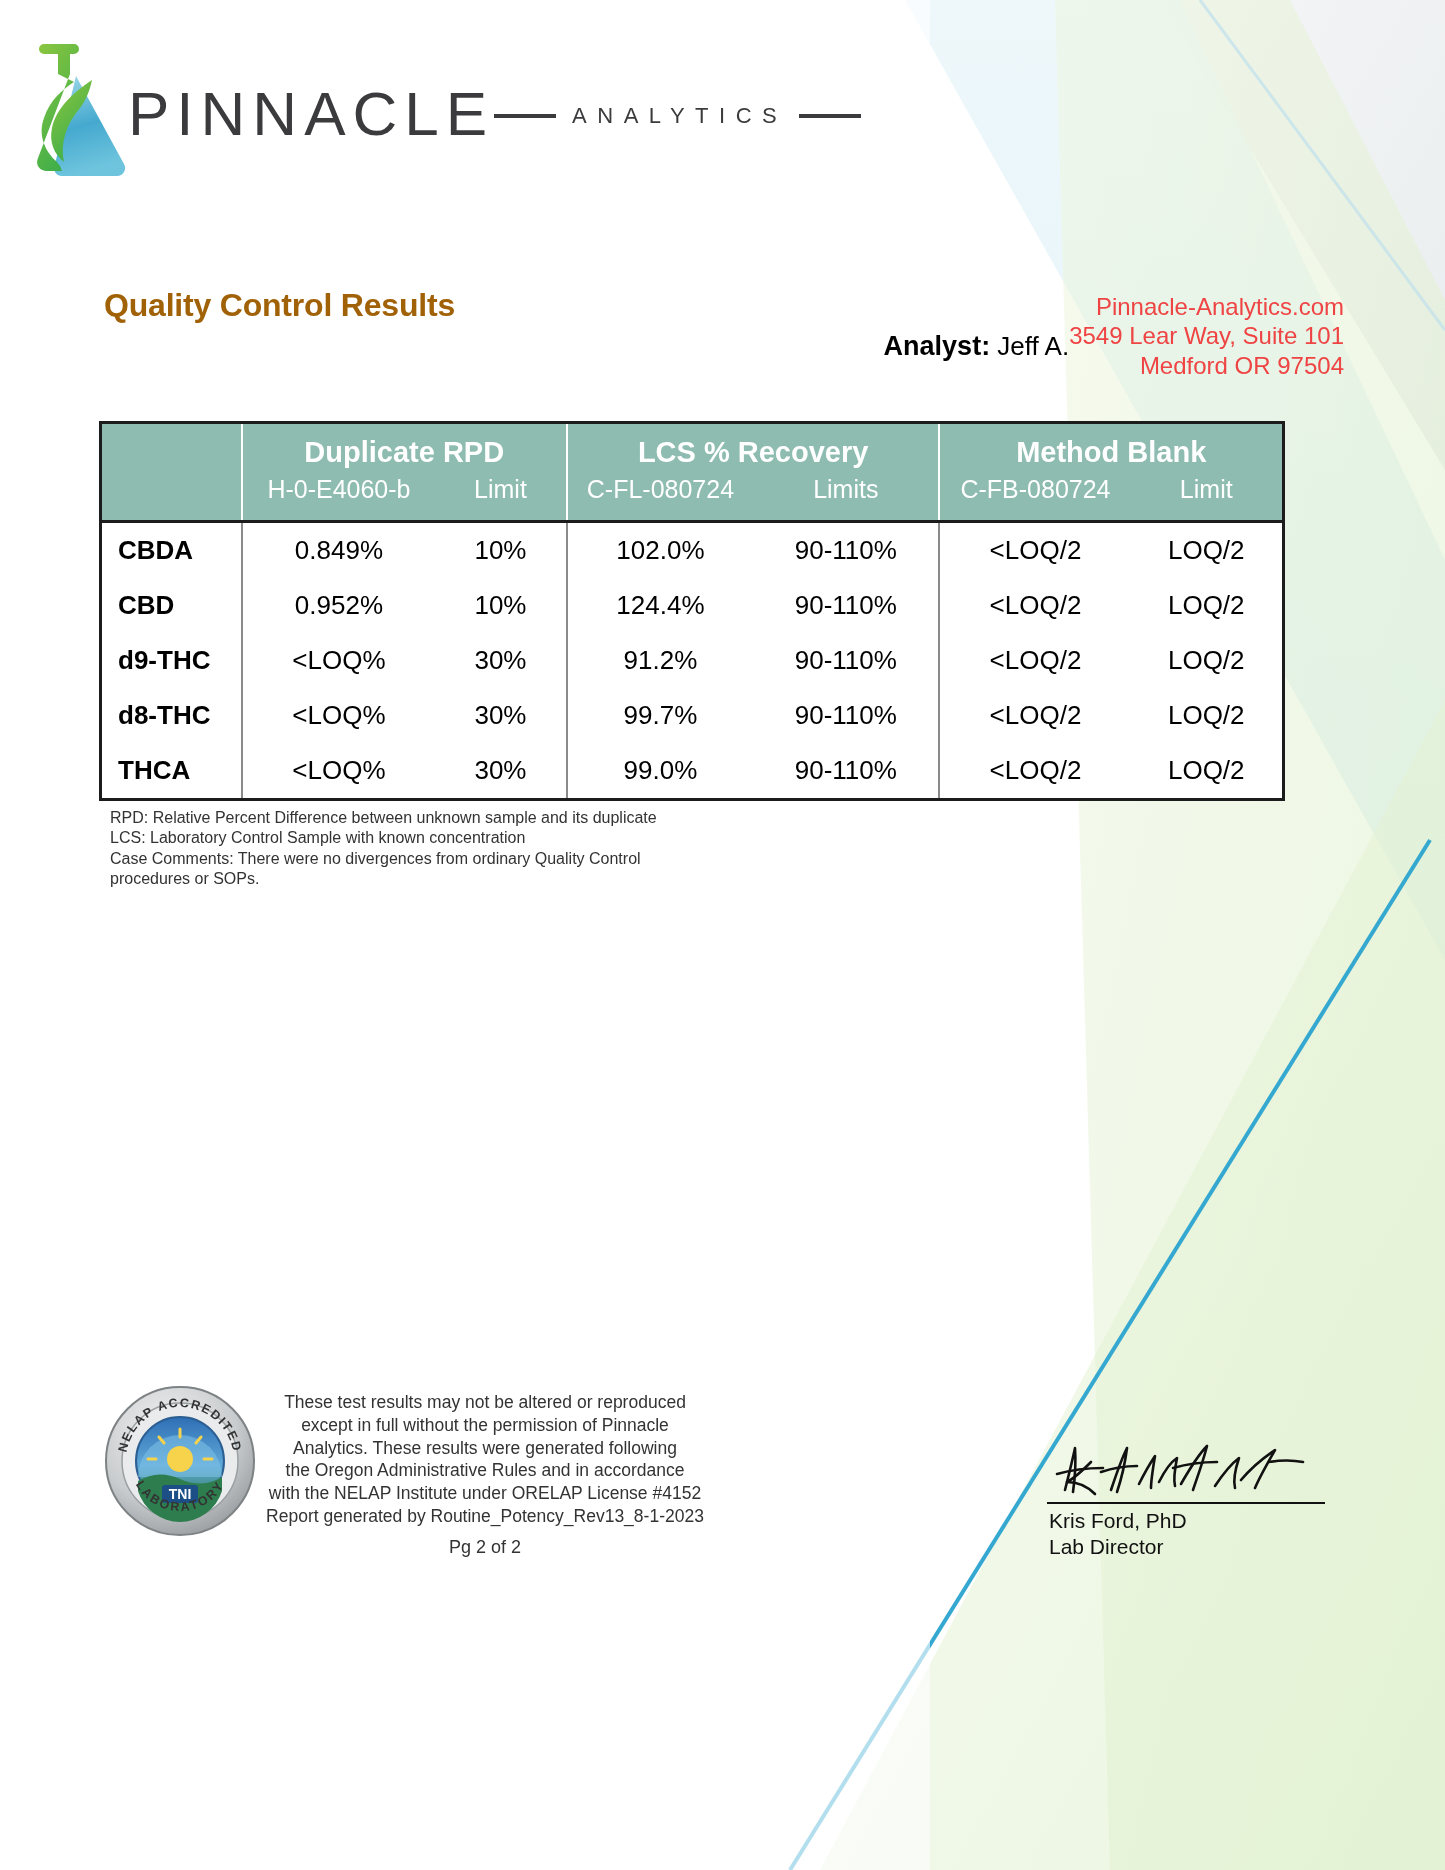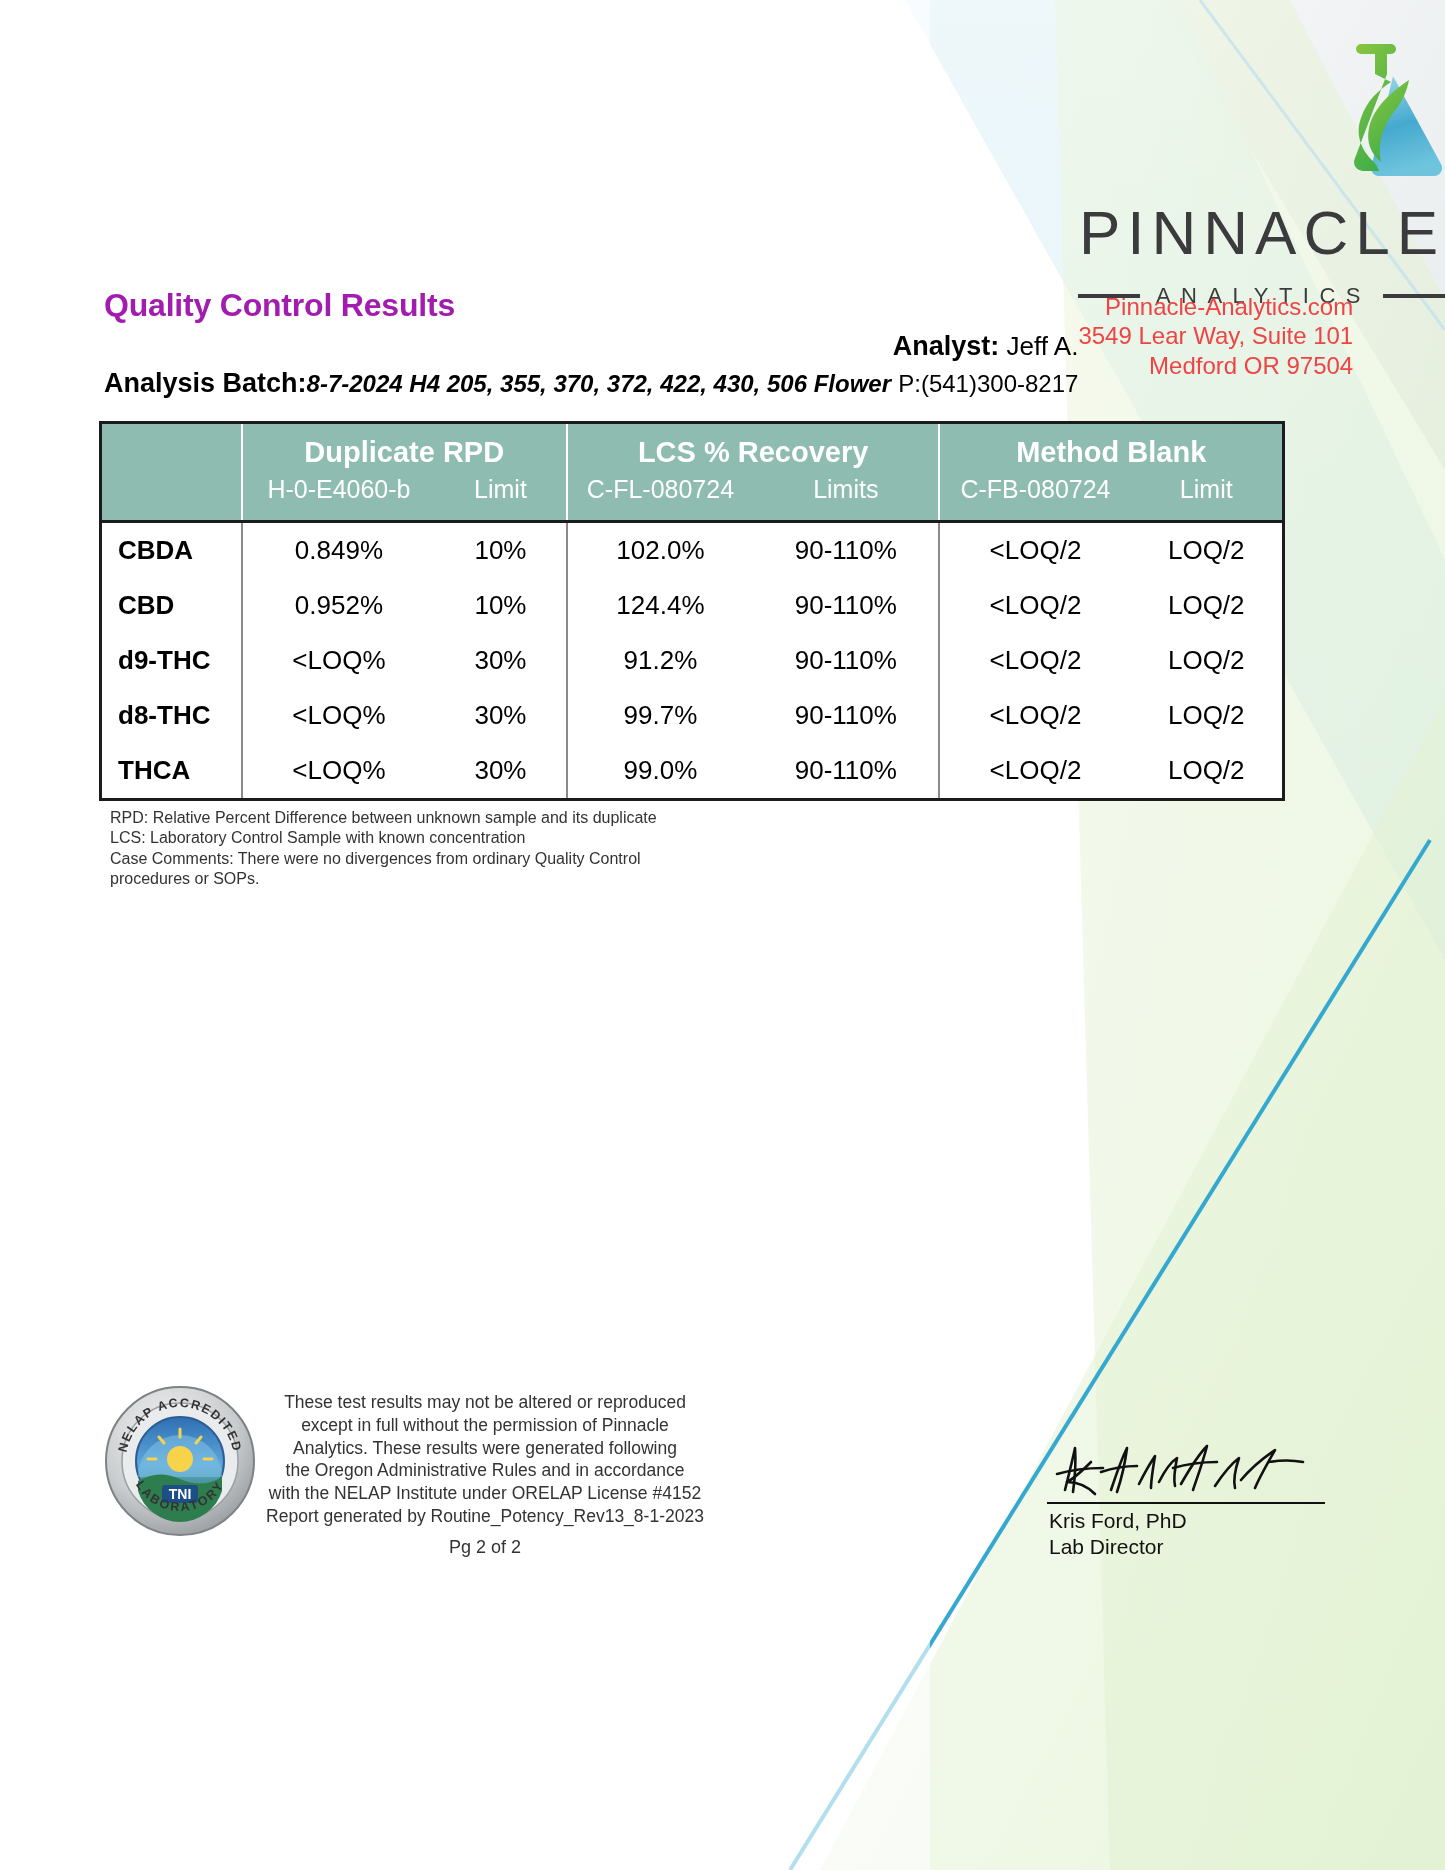--- a/index.html
+++ b/index.html
@@ -19,23 +19,22 @@
 
   
   .page { position: relative; z-index: 2; width: 1445px; height: 1870px; }
 
   
   .logo-wrap {
     position: absolute;
     left: 0; right: 0;
     top: 38px;
     display: flex;
-    flex-direction: column;
-    align-items: flex-end;
-    gap: 12px;
+    flex-direction: row;
+    align-items: center;
   }
   .logo-mark { width: 128px; height: 148px; display: block; }
   .logo-word {
     margin-top: 4px;
     font-size: 62px;
     letter-spacing: 7px;
     color: #3b3b3d;
     font-family: "Liberation Sans", sans-serif;
     font-weight: 400;
     line-height: 1;
@@ -54,21 +53,21 @@
 
   
   .hdr { position: absolute; left: 104px; top: 287px; width: 1240px; }
   .hdr-row { display: flex; align-items: flex-start; }
   .hdr-left { flex: 1 1 auto; }
   .hdr-right { flex: 0 0 auto; text-align: right; padding-top: 5px; }
 
   .title {
     font-size: 32px;
     font-weight: bold;
-    color: #a21caf;
+    color: #a16207;
     line-height: 1.18;
     letter-spacing: -0.2px;
   }
   .kv { font-size: 26px; line-height: 1.22; margin-top: 5px; white-space: nowrap; text-align: right; }
   .kv .k { font-weight: bold; font-size: 27px; }
   .kv .v { font-weight: normal; }
   .kv.batch { margin-top: 4px; }
   .kv.batch .v { font-style: italic; font-weight: bold; font-size: 24px; }
 
   .addr-line { font-size: 24px; line-height: 1.22; color: #ef4444; white-space: nowrap; }
@@ -231,24 +230,20 @@
     </div>
   </div>
 
   <div class="hdr">
     <div class="hdr-row">
       <div class="hdr-left">
         <div class="title">Quality Control Results</div>
         <div class="kv">
           <span class="k">Analyst:</span>
           <span class="v">Jeff A.</span>
-        </div>
-        <div class="kv batch">
-          <span class="k">Analysis Batch:</span><span class="v">8-7-2024 H4 205, 355, 370, 372, 422, 430, 506 Flower</span>
-          <span class="phone-inline">P:(541)300-8217</span>
         </div>
       </div>
       <div class="hdr-right">
         <div class="addr-line">Pinnacle-Analytics.com</div>
         <div class="addr-line">3549 Lear Way, Suite 101</div>
         <div class="addr-line">Medford OR 97504</div>
       </div>
     </div>
   </div>
 

